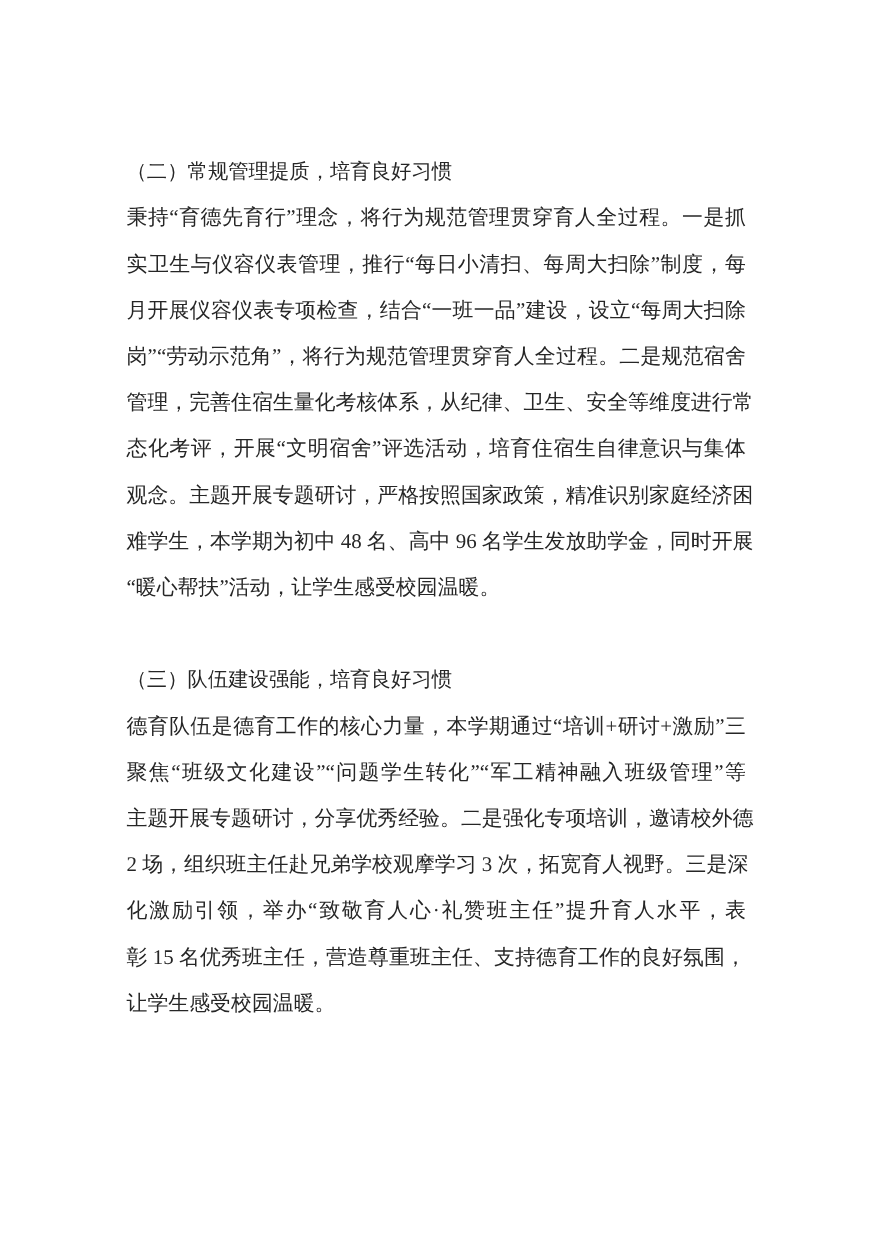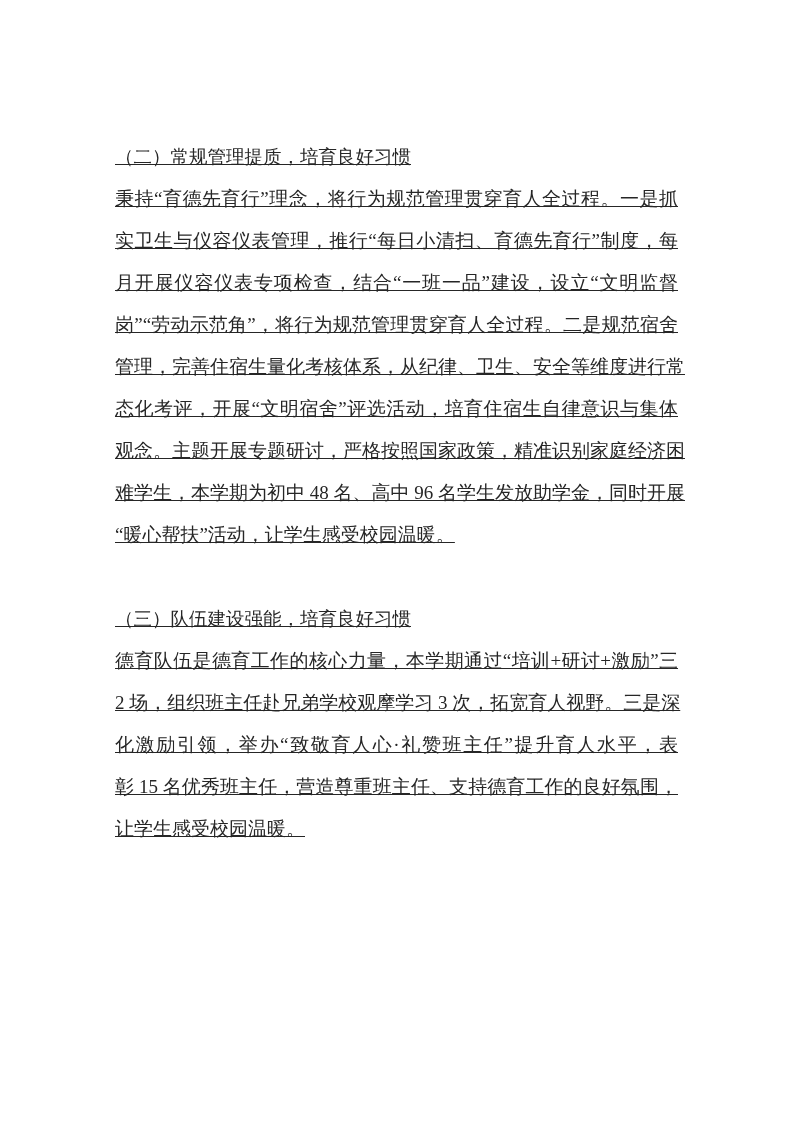--- a/index.html
+++ b/index.html
@@ -13,21 +13,20 @@
     height: 1122px;
     background: #ffffff;
     overflow: hidden;
     font-family: "Liberation Serif", "DejaVu Serif", serif;
     color: #262626;
   }
   .content {
     padding: 136px 112px 0 115px;
     width: 563px;
     box-sizing: content-box;
-    text-decoration: underline;
   }
   .section {
     margin: 0;
   }
   .section + .section {
     margin-top: 42px; 
   }
   .heading {
     font-size: 18.5px;
     line-height: 42px;
@@ -52,33 +51,35 @@
 </style>
 </head>
 <body>
 
 <div class="page">
   <div class="content">
 
     <div class="section">
       <div class="heading">（二）常规管理提质，培育良好习惯</div>
       <div class="line">秉持“育德先育行”理念，将行为规范管理贯穿育人全过程。一是抓</div>
-      <div class="line">实卫生与仪容仪表管理，推行“每日小清扫、育德先育行”制度，每</div>
-      <div class="line">月开展仪容仪表专项检查，结合“一班一品”建设，设立“文明监督</div>
+      <div class="line">实卫生与仪容仪表管理，推行“每日小清扫、每周大扫除”制度，每</div>
+      <div class="line">月开展仪容仪表专项检查，结合“一班一品”建设，设立“每周大扫除</div>
       <div class="line">岗”“劳动示范角”，将行为规范管理贯穿育人全过程。二是规范宿舍</div>
       <div class="line">管理，完善住宿生量化考核体系，从纪律、卫生、安全等维度进行常</div>
       <div class="line">态化考评，开展“文明宿舍”评选活动，培育住宿生自律意识与集体</div>
       <div class="line">观念。主题开展专题研讨，严格按照国家政策，精准识别家庭经济困</div>
       <div class="line">难学生，本学期为初中 48 名、高中 96 名学生发放助学金，同时开展</div>
       <div class="line last">“暖心帮扶”活动，让学生感受校园温暖。</div>
     </div>
 
     <div class="section">
       <div class="heading">（三）队伍建设强能，培育良好习惯</div>
       <div class="line">德育队伍是德育工作的核心力量，本学期通过“培训+研讨+激励”三</div>
+      <div class="line">聚焦“班级文化建设”“问题学生转化”“军工精神融入班级管理”等</div>
+      <div class="line">主题开展专题研讨，分享优秀经验。二是强化专项培训，邀请校外德</div>
       <div class="line">2 场，组织班主任赴兄弟学校观摩学习 3 次，拓宽育人视野。三是深</div>
       <div class="line">化激励引领，举办“致敬育人心·礼赞班主任”提升育人水平，表</div>
       <div class="line">彰 15 名优秀班主任，营造尊重班主任、支持德育工作的良好氛围，</div>
       <div class="line last">让学生感受校园温暖。</div>
     </div>
 
   </div>
 </div>
 
 </body></html>

